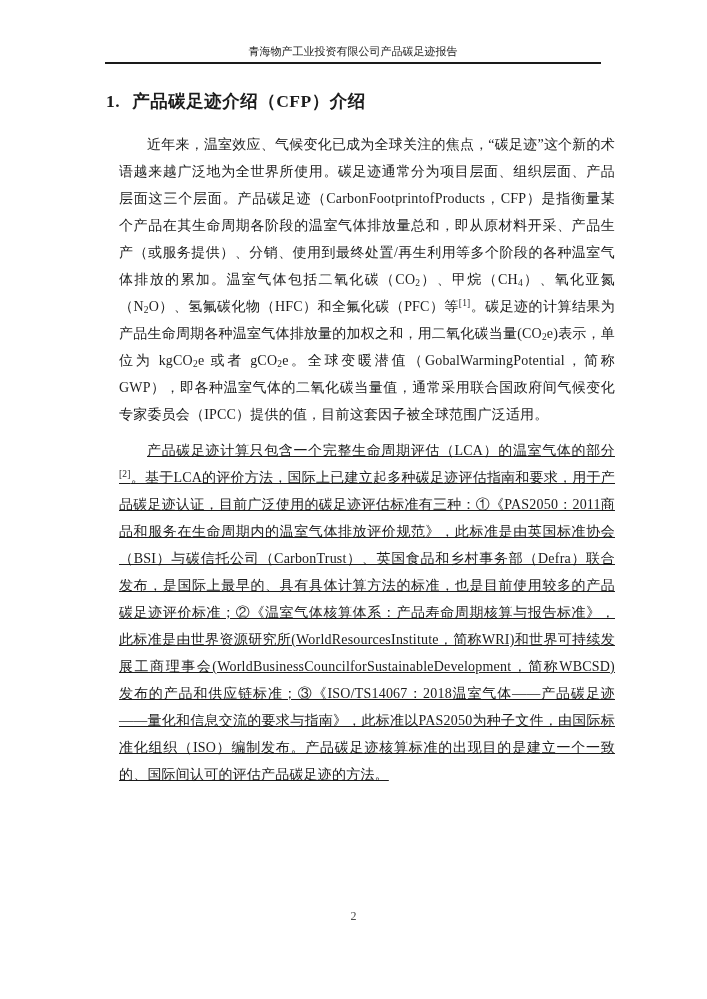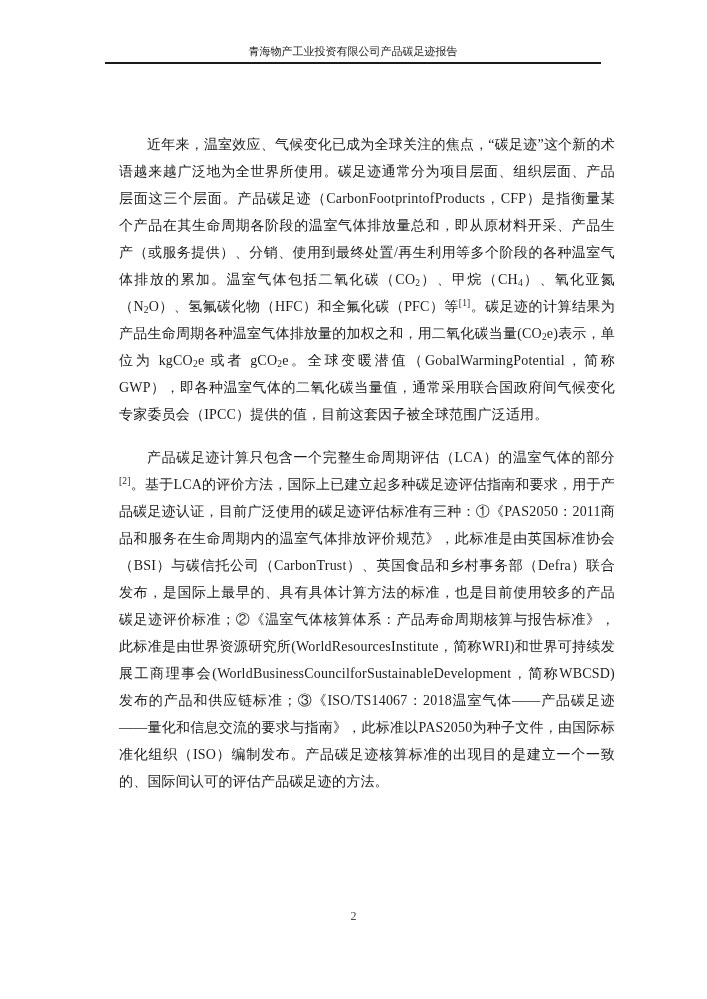--- a/index.html
+++ b/index.html
@@ -54,21 +54,21 @@
     width: 496px;
     font-size: 14px;
     line-height: 27px;
     text-align: justify;
     letter-spacing: 0.2px;
   }
   .document-body p {
     margin: 0;
     text-indent: 2em;
   }
-  .document-body p + p { margin-top: 16px; }
+  .document-body p + p { margin-top: 9px; text-decoration: underline; }
   .document-body sub,
   .document-body sup {
     font-size: 9.5px;
     line-height: 0;
   }
   .document-body sub { vertical-align: -2px; }
   .document-body sup { vertical-align: 5px; }
   .page-footer {
     position: absolute;
     top: 908px;
@@ -84,20 +84,23 @@
 <body>
 
 <div class="page">
 
   <div class="page-header">
     <span>青海物产工业投资有限公司产品碳足迹报告</span>
   </div>
 
   <div class="header-rule"></div>
 
+  <h1 class="section-heading">
+    <span class="heading-number">1.</span><span>产品碳足迹介绍（CFP）介绍</span>
+  </h1>
 
   <div class="document-body">
     <p><span>近年来，温室效应、气候变化已成为全球关注的焦点，“碳足迹”这个新的术语越来越广泛地为全世界所使用。碳足迹通常分为项目层面、组织层面、产品层面这三个层面。产品碳足迹（CarbonFootprintofProducts，CFP）是指衡量某个产品在其生命周期各阶段的温室气体排放量总和，即从原材料开采、产品生产（或服务提供）、分销、使用到最终处置/再生利用等多个阶段的各种温室气体排放的累加。温室气体包括二氧化碳（CO</span><sub>2</sub><span>）、甲烷（CH</span><sub>4</sub><span>）、氧化亚氮（N</span><sub>2</sub><span>O）、氢氟碳化物（HFC）和全氟化碳（PFC）等</span><sup>[1]</sup><span>。碳足迹的计算结果为产品生命周期各种温室气体排放量的加权之和，用二氧化碳当量(CO</span><sub>2</sub><span>e)表示，单位为 kgCO</span><sub>2</sub><span>e 或者 gCO</span><sub>2</sub><span>e。全球变暖潜值（GobalWarmingPotential，简称 GWP），即各种温室气体的二氧化碳当量值，通常采用联合国政府间气候变化专家委员会（IPCC）提供的值，目前这套因子被全球范围广泛适用。</span></p>
     <p><span>产品碳足迹计算只包含一个完整生命周期评估（LCA）的温室气体的部分</span><sup>[2]</sup><span>。基于LCA的评价方法，国际上已建立起多种碳足迹评估指南和要求，用于产品碳足迹认证，目前广泛使用的碳足迹评估标准有三种：①《PAS2050：2011商品和服务在生命周期内的温室气体排放评价规范》，此标准是由英国标准协会（BSI）与碳信托公司（CarbonTrust）、英国食品和乡村事务部（Defra）联合发布，是国际上最早的、具有具体计算方法的标准，也是目前使用较多的产品碳足迹评价标准；②《温室气体核算体系：产品寿命周期核算与报告标准》，此标准是由世界资源研究所(WorldResourcesInstitute，简称WRI)和世界可持续发展工商理事会(WorldBusinessCouncilforSustainableDevelopment，简称WBCSD)发布的产品和供应链标准；③《ISO/TS14067：2018温室气体——产品碳足迹——量化和信息交流的要求与指南》，此标准以PAS2050为种子文件，由国际标准化组织（ISO）编制发布。产品碳足迹核算标准的出现目的是建立一个一致的、国际间认可的评估产品碳足迹的方法。</span></p>
   </div>
 
   <div class="page-footer">
     <span>2</span>
   </div>
 

